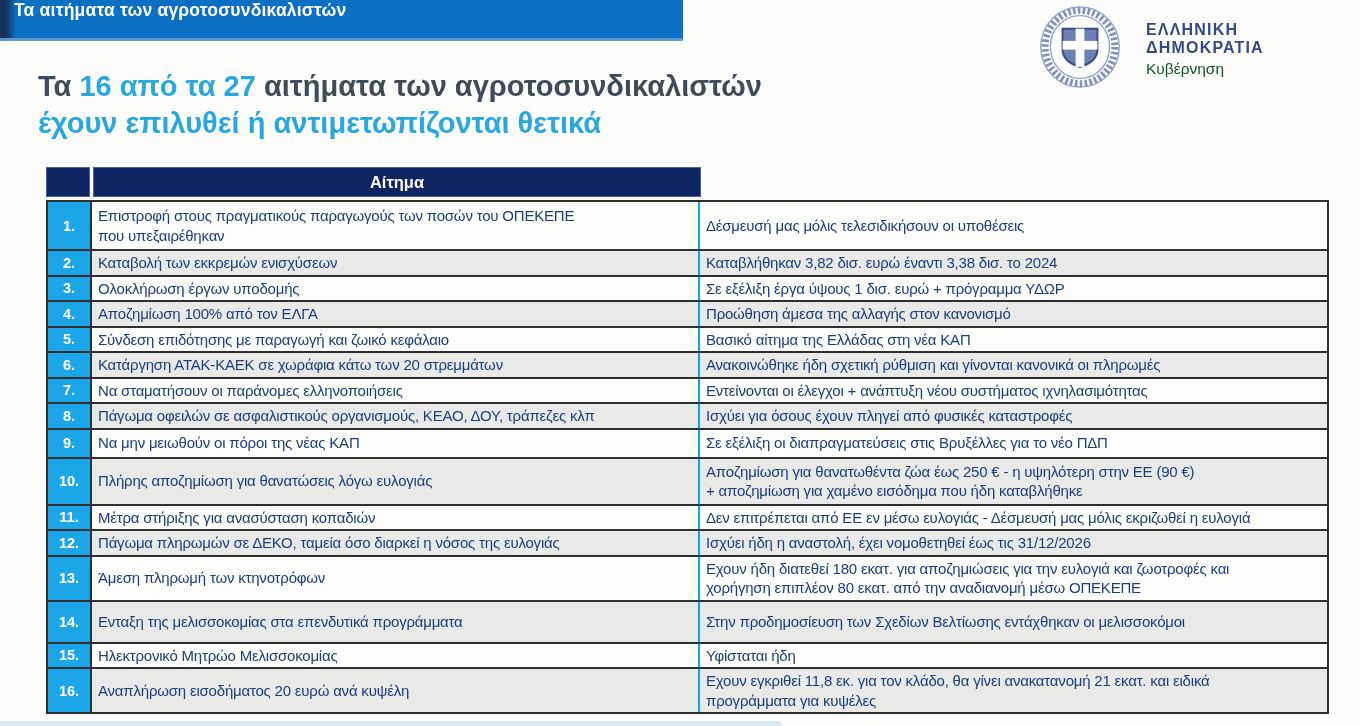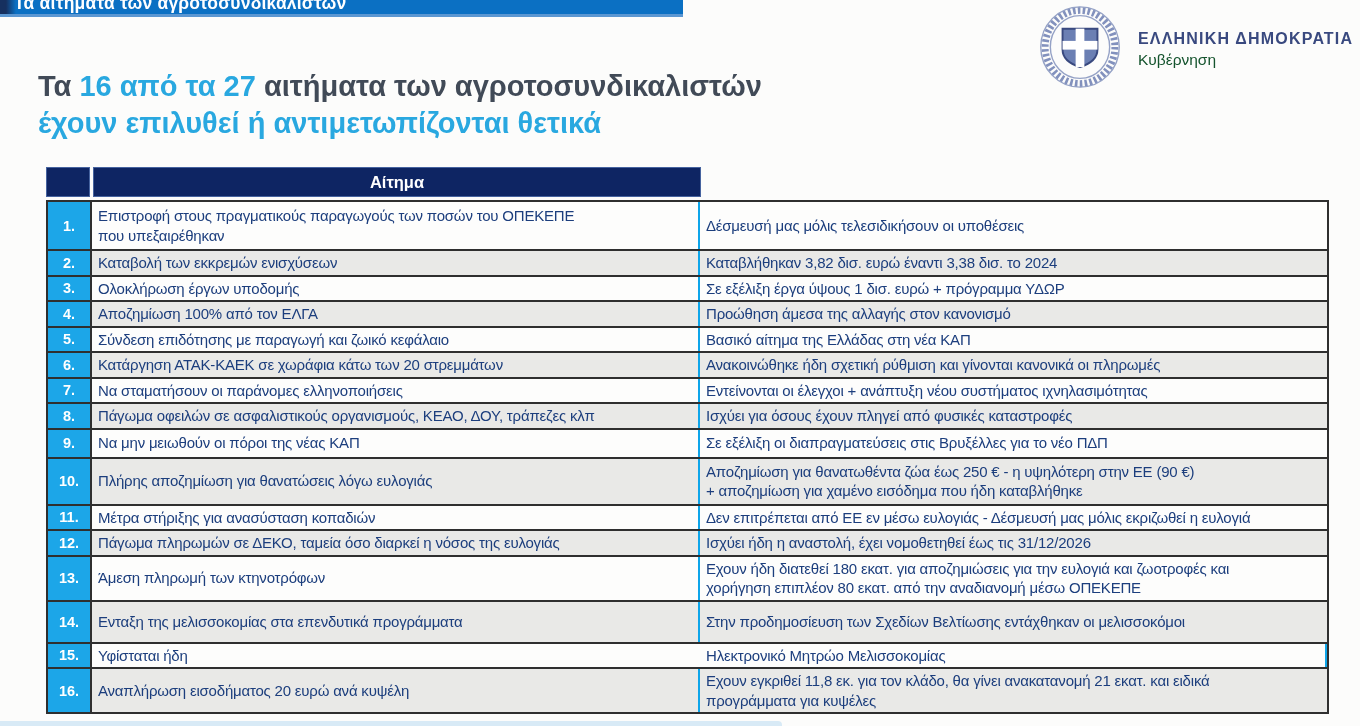--- a/index.html
+++ b/index.html
@@ -7,34 +7,34 @@
   body {
     position:relative;
     background:#fcfcfb;
     font-family:"Liberation Sans", sans-serif;
     overflow:hidden;
   }
 
   
   .banner {
     position:absolute; top:0; left:0;
-    width:683px; height:17px;
+    width:683px; height:41px;
     background:linear-gradient(90deg,#16305f 0px,#16305f 6px,#0b70c3 16px,#0b70c3 100%);
     border-bottom:3px solid #5b97d2;
-    display:flex; align-items:flex-end;
+    display:flex; align-items:flex-start;
     padding-left:14px;
   }
   .banner span {
     color:#ffffff; font-weight:bold; font-size:17.5px; letter-spacing:0.2px;
   }
 
   
   .gov {
     position:absolute; top:6px; left:1036px;
-    display:flex; align-items:center; gap:14px;
+    display:flex; align-items:center; gap:22px;
   }
   .gov-text .gov-name {
     color:#39497f; font-weight:bold; font-size:16px; letter-spacing:1.2px;
   }
   .gov-text .gov-sub {
     color:#14532d; font-size:15.5px; margin-top:3px;
   }
 
   
   .title {
@@ -196,22 +196,22 @@
       <div class="cell">Εχουν ήδη διατεθεί 180 εκατ. για αποζημιώσεις για την ευλογιά και ζωοτροφές και
 χορήγηση επιπλέον 80 εκατ. από την αναδιανομή μέσω ΟΠΕΚΕΠΕ</div>
     </div>
     <div class="trow h42">
       <div class="cnum">14.</div>
       <div class="cell creq">Ενταξη της μελισσοκομίας στα επενδυτικά προγράμματα</div>
       <div class="cell">Στην προδημοσίευση των Σχεδίων Βελτίωσης εντάχθηκαν οι μελισσοκόμοι</div>
     </div>
     <div class="trow h24">
       <div class="cnum">15.</div>
+      <div class="cell creq">Ηλεκτρονικό Μητρώο Μελισσοκομίας</div>
       <div class="cell">Υφίσταται ήδη</div>
-      <div class="cell creq">Ηλεκτρονικό Μητρώο Μελισσοκομίας</div>
     </div>
     <div class="trow h38">
       <div class="cnum">16.</div>
       <div class="cell creq">Αναπλήρωση εισοδήματος 20 ευρώ ανά κυψέλη</div>
       <div class="cell">Εχουν εγκριθεί 11,8 εκ. για τον κλάδο, θα γίνει ανακατανομή 21 εκατ. και ειδικά
 προγράμματα για κυψέλες</div>
     </div>
 
   </div>
 </div>

